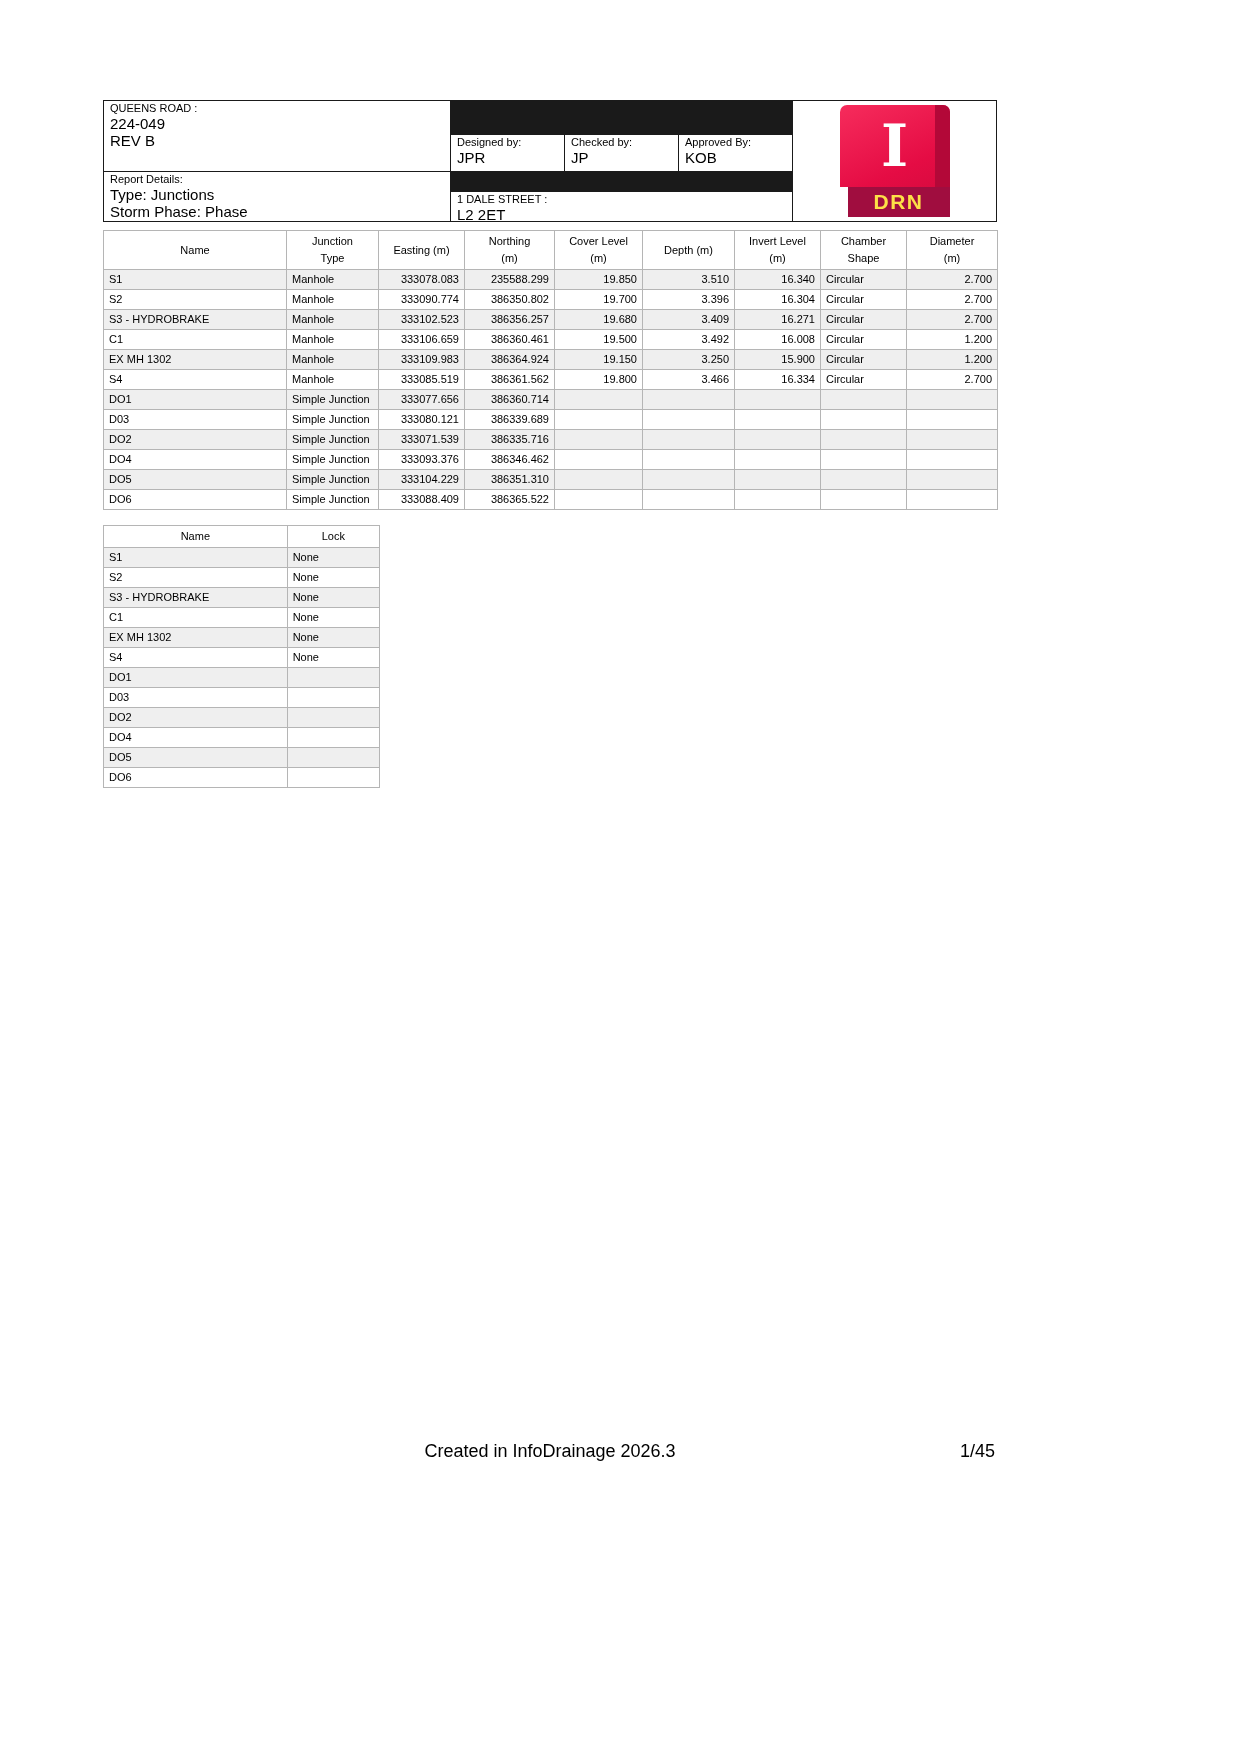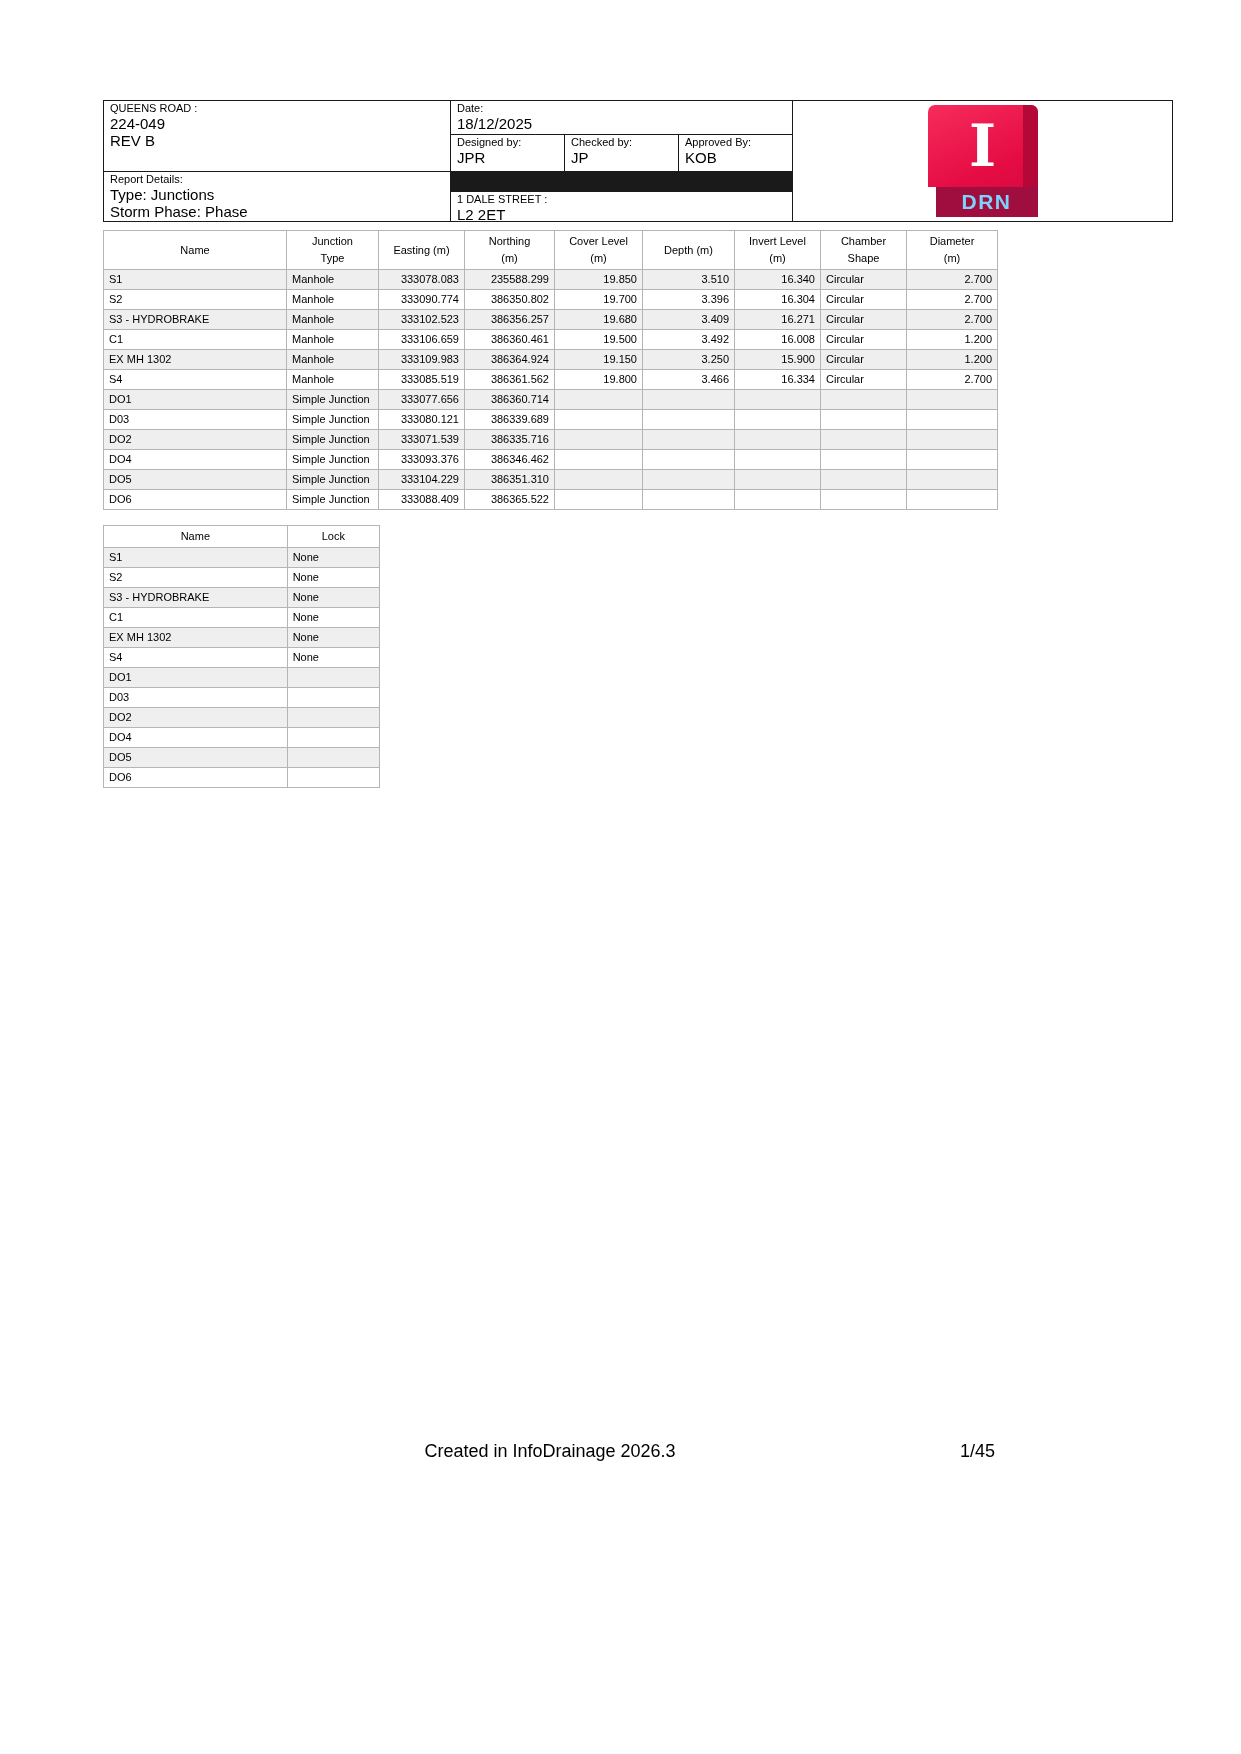--- a/index.html
+++ b/index.html
@@ -23,21 +23,21 @@
   }
 
   
   .hdr {
     display: grid;
     grid-template-columns: 346px 113px 113px 113px 1fr;
     grid-template-rows: 33px 36px 49px;
     gap: 1px;
     background: #1a1a1a;
     border: 1px solid #1a1a1a;
-    width: 1070px;
+    width: 894px;
     box-sizing: border-box;
   }
   .hdr > div {
     background: #fff;
     padding: 1px 6px;
     box-sizing: border-box;
     overflow: hidden;
   }
   .cell-project  { grid-column: 1; grid-row: 1 / 3; }
   .cell-report   { grid-column: 1; grid-row: 3; }
@@ -72,21 +72,21 @@
     font-weight: bold;
     font-size: 58px;
     color: #fff;
     position: relative;
     z-index: 1;
   }
   .logo-bar {
     height: 30px;
     margin-left: 8px;
     background: #a00d3f;
-    color: #7dd3fc;
+    color: #fde047;
     font-weight: bold;
     font-size: 21px;
     letter-spacing: 1.5px;
     display: flex; align-items: center; justify-content: center;
   }
 
   
   table.tbl {
     border-collapse: collapse;
     table-layout: fixed;
@@ -141,24 +141,20 @@
   <div class="hdr">
     <div class="cell-project">
       <div class="lbl">QUEENS ROAD :</div>
       <div class="val">224-049</div>
       <div class="val">REV B</div>
     </div>
     <div class="cell-report">
       <div class="lbl">Report Details:</div>
       <div class="val">Type: Junctions</div>
       <div class="val">Storm Phase: Phase</div>
-    </div>
-    <div class="cell-date">
-      <div class="lbl">Date:</div>
-      <div class="val">18/12/2025</div>
     </div>
     <div class="cell-designed">
       <div class="lbl">Designed by:</div>
       <div class="val">JPR</div>
     </div>
     <div class="cell-checked">
       <div class="lbl">Checked by:</div>
       <div class="val">JP</div>
     </div>
     <div class="cell-approved">

